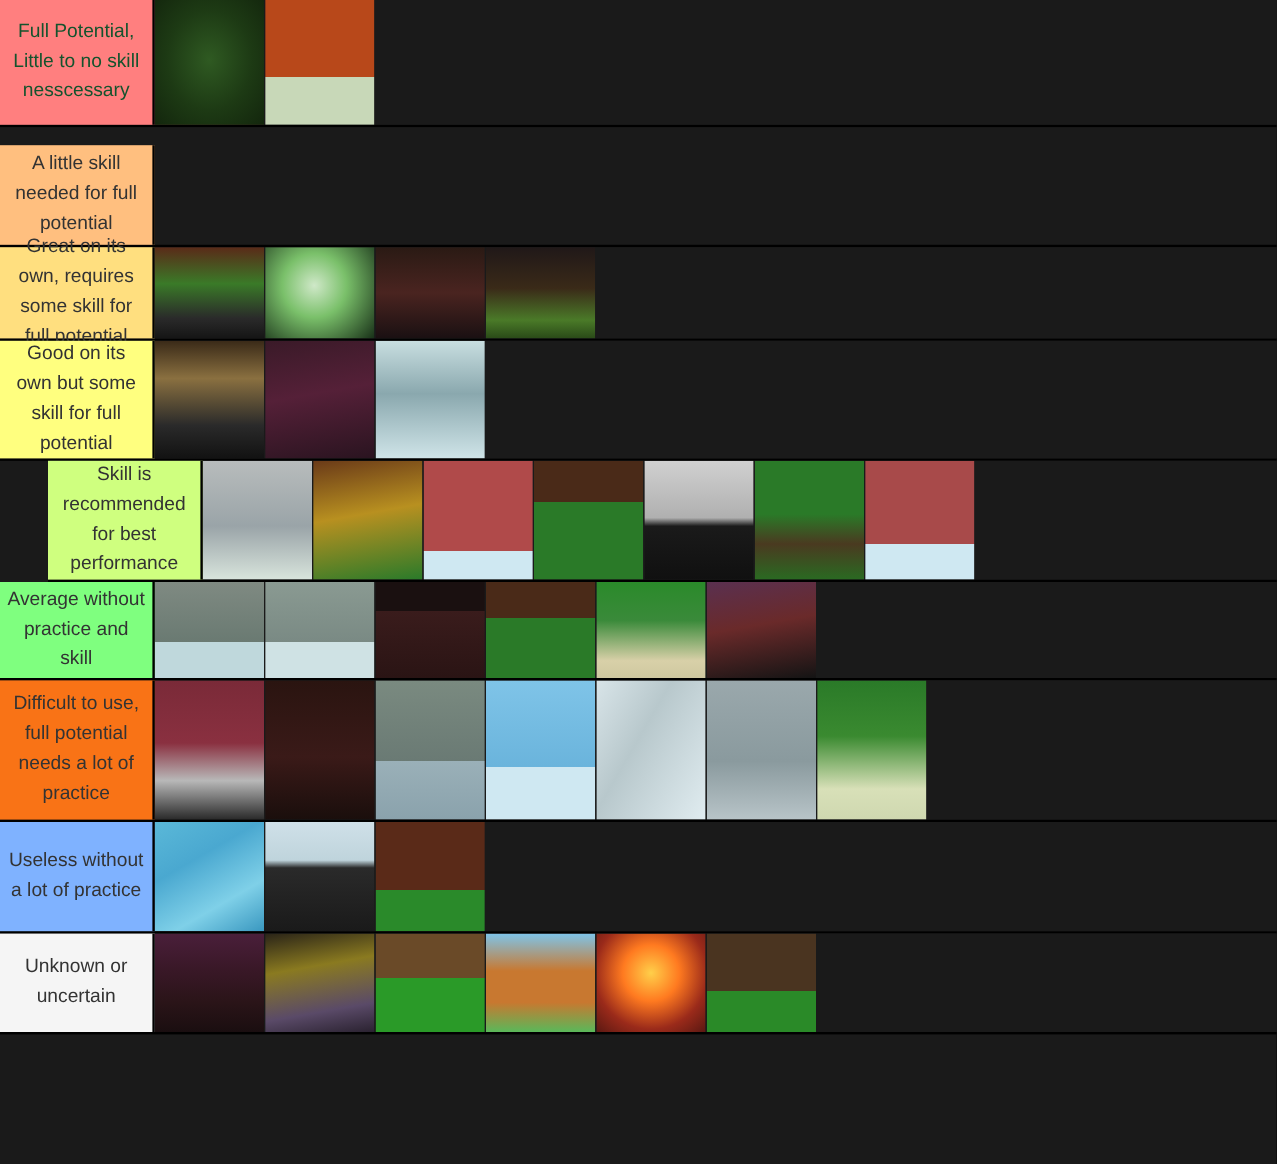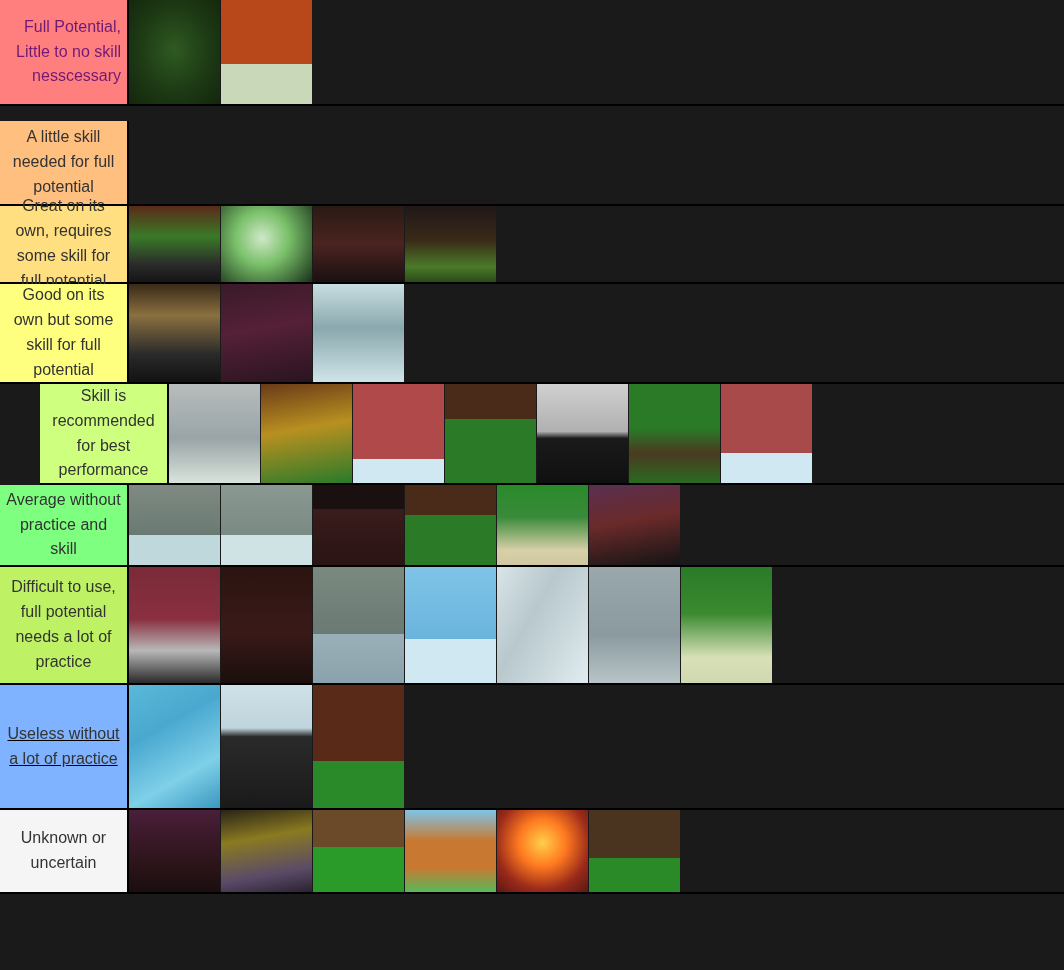--- a/index.html
+++ b/index.html
@@ -101,21 +101,21 @@
           <div class="logo-cell" style="background: rgb(127, 255, 127);"></div>
           <div class="logo-cell" style="background: rgb(127, 255, 127);"></div>
           <div class="logo-cell" style="background: rgb(58, 58, 58);"></div>
         </div>
       <div class="logo-text">TiERMAKER</div>
     </div>
   </div>
 
   <div class="tier-list">
       <div class="tier-row" style="height: 106px;">
-        <div class="tier-label" style="background: rgb(255, 127, 127); color: #701a75; text-align: right;">Full Potential, Little to no skill nesscessary</div>
+        <div class="tier-label" style="background: rgb(255, 127, 127); color: #14532d;">Full Potential, Little to no skill nesscessary</div>
         <div class="tier-items">
           <div class="tier-item">
             <div class="thumb" style="background: radial-gradient(at 50% 48%, rgb(47, 90, 34) 0%, rgb(29, 58, 20) 55%, rgb(19, 38, 13) 100%), linear-gradient(140deg, rgb(107, 74, 42) 0%, rgb(74, 53, 32) 50%, rgb(58, 42, 24) 100%);"></div>
           </div>
           <div class="tier-item">
             <div class="thumb" style="background: linear-gradient(rgb(184, 72, 26) 0%, rgb(184, 72, 26) 62%, rgb(200, 216, 184) 62%, rgb(200, 216, 184) 100%);"></div>
           </div>
         </div>
       </div>
       <div class="tier-row" style="height: 100px; align-items: flex-end;">
@@ -212,21 +212,21 @@
           </div>
           <div class="tier-item">
             <div class="thumb" style="background: linear-gradient(rgb(42, 138, 42) 0%, rgb(58, 138, 58) 40%, rgb(216, 208, 168) 82%, rgb(207, 200, 160) 100%);"></div>
           </div>
           <div class="tier-item">
             <div class="thumb" style="background: linear-gradient(170deg, rgb(90, 48, 80) 0%, rgb(106, 42, 42) 45%, rgb(20, 20, 20) 100%);"></div>
           </div>
         </div>
       </div>
       <div class="tier-row" style="height: 118px;">
-        <div class="tier-label" style="background: #bef264; color: rgb(51, 51, 51);">Difficult to use, full potential needs a lot of practice</div>
+        <div class="tier-label" style="background: #f97316; color: rgb(51, 51, 51);">Difficult to use, full potential needs a lot of practice</div>
         <div class="tier-items">
           <div class="tier-item">
             <div class="thumb" style="background: linear-gradient(rgb(122, 42, 56) 0%, rgb(138, 48, 64) 45%, rgb(184, 184, 184) 72%, rgb(42, 42, 42) 100%);"></div>
           </div>
           <div class="tier-item">
             <div class="thumb" style="background: linear-gradient(rgb(42, 20, 16) 0%, rgb(58, 26, 24) 55%, rgb(26, 14, 12) 100%);"></div>
           </div>
           <div class="tier-item">
             <div class="thumb" style="background: linear-gradient(rgb(122, 138, 128) 0%, rgb(106, 122, 116) 58%, rgb(154, 176, 184) 58%, rgb(138, 162, 172) 100%);"></div>
           </div>
@@ -237,21 +237,21 @@
             <div class="thumb" style="background: linear-gradient(120deg, rgb(216, 228, 232) 0%, rgb(184, 200, 204) 40%, rgb(224, 236, 240) 100%);"></div>
           </div>
           <div class="tier-item">
             <div class="thumb" style="background: linear-gradient(rgb(154, 168, 172) 0%, rgb(138, 154, 158) 58%, rgb(184, 196, 200) 100%);"></div>
           </div>
           <div class="tier-item">
             <div class="thumb" style="background: linear-gradient(rgb(42, 122, 40) 0%, rgb(58, 138, 48) 40%, rgb(216, 224, 184) 78%, rgb(207, 216, 176) 100%);"></div>
           </div>
         </div>
       </div>
-      <div class="tier-row" style="height: 125px; text-decoration: underline;">
+      <div class="tier-row" style="height: 93px;">
         <div class="tier-label" style="background: rgb(127, 178, 255); color: rgb(51, 51, 51);">Useless without a lot of practice</div>
         <div class="tier-items">
           <div class="tier-item">
             <div class="thumb" style="background: linear-gradient(150deg, rgb(90, 184, 216) 0%, rgb(74, 168, 208) 35%, rgb(127, 208, 232) 70%, rgb(58, 152, 192) 100%);"></div>
           </div>
           <div class="tier-item">
             <div class="thumb" style="background: linear-gradient(rgb(207, 224, 232) 0%, rgb(191, 212, 220) 35%, rgb(42, 42, 42) 42%, rgb(26, 26, 26) 100%);"></div>
           </div>
           <div class="tier-item">
             <div class="thumb" style="background: linear-gradient(rgb(90, 42, 24) 0%, rgb(90, 42, 24) 62%, rgb(42, 138, 42) 62%, rgb(42, 138, 42) 100%);"></div>

